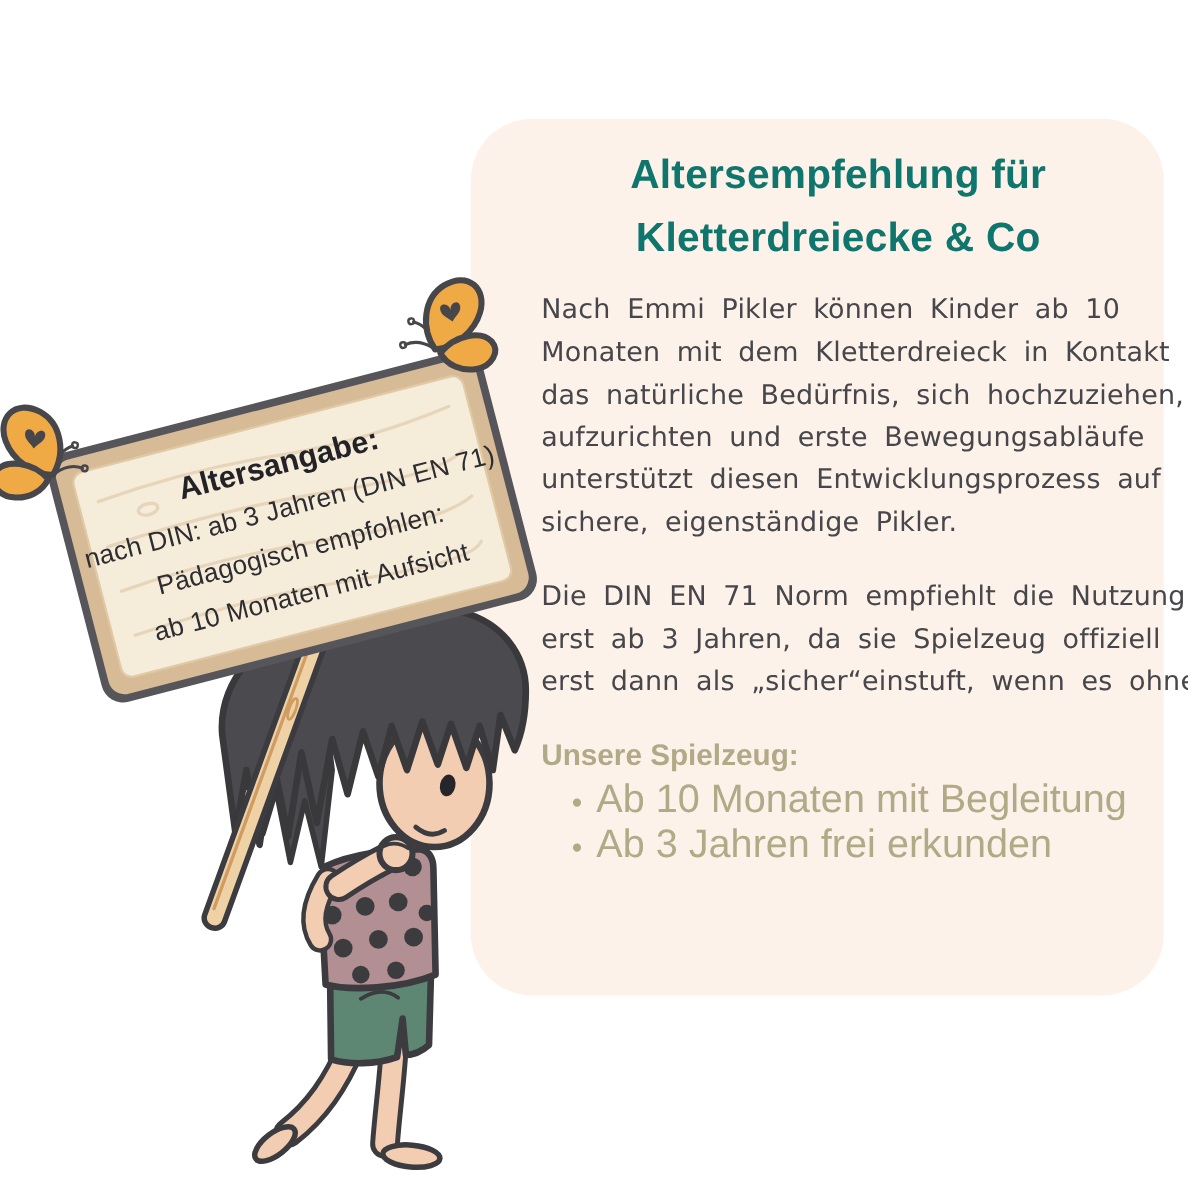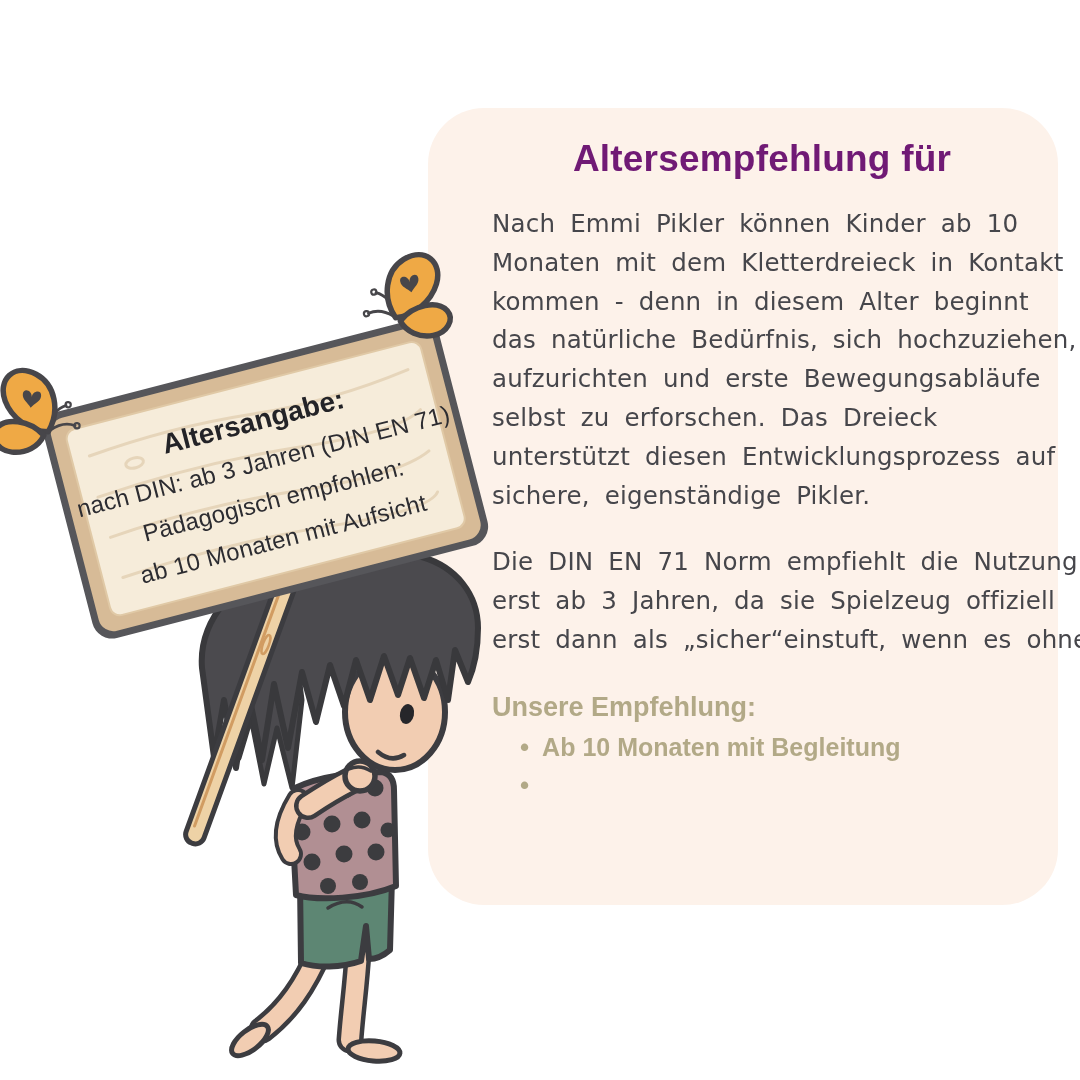--- a/index.html
+++ b/index.html
@@ -12,42 +12,42 @@
   .panel{
     position:absolute;left:428px;top:108px;width:630px;height:797px;
     background:#fdf2ea;border-radius:56px;z-index:1;
   }
   .panel-inner{
     position:absolute;left:64px;top:0;width:540px;height:100%;
   }
   .panel-title{
     margin-top:22px;text-align:center;
     font-size:37px;line-height:57px;font-weight:800;
-    color:#701a75;letter-spacing:.2px;
+    color:#0f766e;letter-spacing:.2px;
   }
   .panel-title div{white-space:nowrap;}
   .body-par{margin-top:18px;color:#46464b;}
   .body-par.second{margin-top:28px;}
   .body-line{
     font-family:"DejaVu Sans", sans-serif;
     font-size:24.5px;line-height:38.8px;white-space:nowrap;
     word-spacing:7px;letter-spacing:.2px;font-weight:400;
   }
   .reco{margin-top:30px;}
   .reco-heading{
     font-size:27px;line-height:34px;font-weight:800;color:#b2a987;
   }
   .bullets{margin-top:4px;}
   .bullet-row{
     display:flex;align-items:baseline;gap:13px;
     padding-left:28px;line-height:38px;
   }
   .bullet-dot{color:#b2a987;font-size:26px;font-weight:800;}
   .bullet-text{
-    color:#b2a987;font-size:25px;font-weight:700;white-space:nowrap;
+    color:#b2a987;font-size:36px;font-weight:400;white-space:nowrap;
   }
   
   .illu{
     position:absolute;left:0;top:0;width:1080px;height:1080px;
     z-index:2;pointer-events:none;
   }
   
   .sign-text{
     position:absolute;left:45px;top:420px;width:398px;height:224px;
     transform:rotate(-14.5deg);transform-origin:0 0;z-index:3;
@@ -62,48 +62,48 @@
     letter-spacing:.2px;
   }
 </style>
 </head>
 <body>
 
 <div class="panel">
   <div class="panel-inner">
     <div class="panel-title">
         <div>Altersempfehlung für</div>
+        <div>Kletterdreiecke &amp; Co</div>
       </div>
 
     <div class="body-par">
         <div class="body-line">Nach Emmi Pikler können Kinder ab 10</div>
         <div class="body-line">Monaten mit dem Kletterdreieck in Kontakt</div>
-        <div class="body-line">kommen - denn in diesem Alter beginnt</div>
         <div class="body-line">das natürliche Bedürfnis, sich hochzuziehen,</div>
         <div class="body-line">aufzurichten und erste Bewegungsabläufe</div>
-        <div class="body-line">selbst zu erforschen. Das Dreieck</div>
         <div class="body-line">unterstützt diesen Entwicklungsprozess auf</div>
         <div class="body-line">sichere, eigenständige Pikler.</div>
       </div>
 
     <div class="body-par second">
         <div class="body-line">Die DIN EN 71 Norm empfiehlt die Nutzung</div>
         <div class="body-line">erst ab 3 Jahren, da sie Spielzeug offiziell</div>
         <div class="body-line">erst dann als „sicher“einstuft, wenn es ohne</div>
       </div>
 
     <div class="reco">
-      <div class="reco-heading">Unsere Empfehlung:</div>
+      <div class="reco-heading">Unsere Spielzeug:</div>
       <div class="bullets">
           <div class="bullet-row">
             <span class="bullet-dot">•</span>
             <span class="bullet-text">Ab 10 Monaten mit Begleitung</span>
           </div>
           <div class="bullet-row">
             <span class="bullet-dot">•</span>
+            <span class="bullet-text">Ab 3 Jahren frei erkunden</span>
           </div>
         </div>
     </div>
   </div>
 </div>
 
 <svg class="illu" viewBox="0 0 1080 1080">
   <defs>
     <g id="bf">
       <path d="M0,-4 C-8,-11 -16,-13 -24,-11" fill="none" stroke="#47464a" stroke-width="2.8" stroke-linecap="round"></path>

